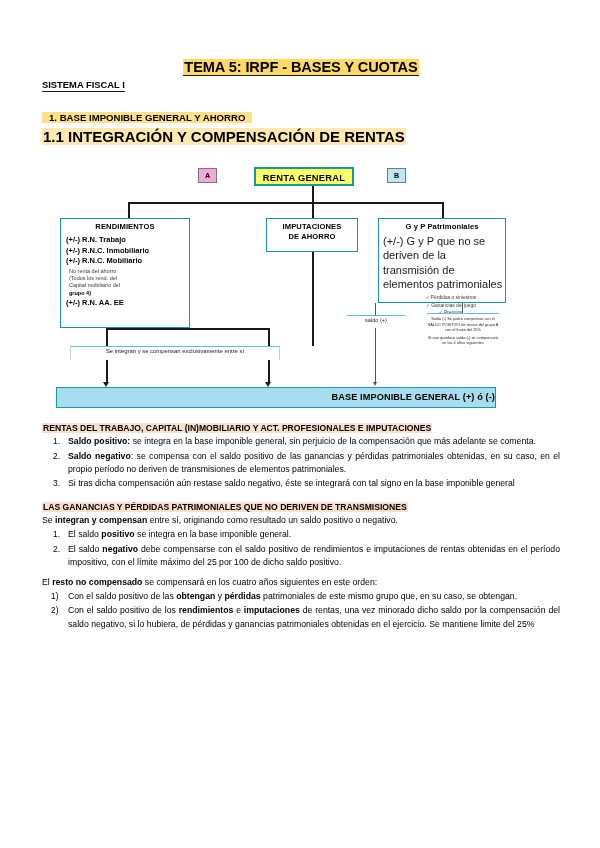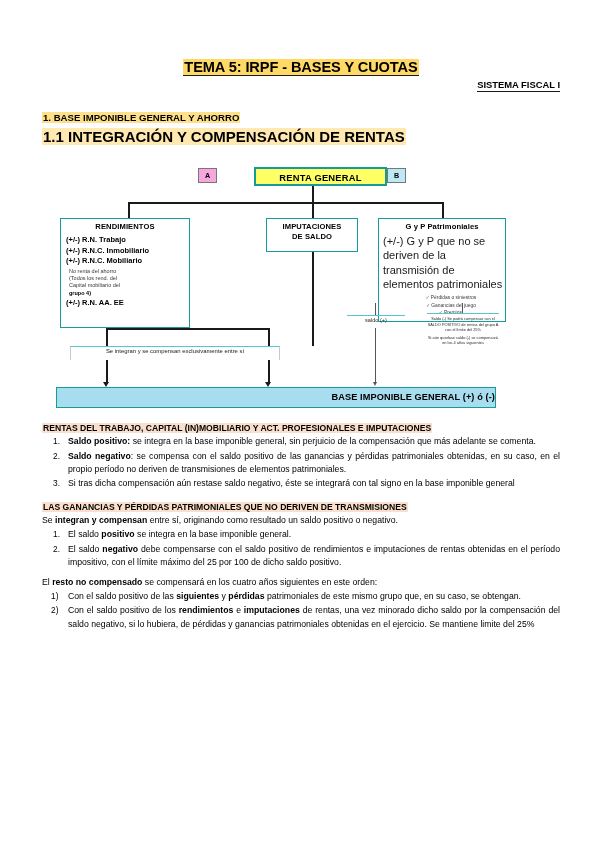--- a/index.html
+++ b/index.html
@@ -33,37 +33,37 @@
     letter-spacing: -0.1px;
     margin: 0 0 1px 0;
     line-height: 1.25;
   }
   .doc-title .hl {
     background: #ffd966;
     border-bottom: 1.4px solid #1a1a1a;
     padding: 0 1px;
   }
   .doc-subtitle {
-    text-align: right;
+    text-align: left;
     font-size: 9.4px;
     font-weight: bold;
     margin: 3px 0 0 0;
   }
   .doc-subtitle .ul {
     border-bottom: 1.1px solid #1a1a1a;
     padding-bottom: 0.5px;
   }
 
   .sec-h1 {
     font-size: 9.6px;
     font-weight: bold;
     margin: 22px 0 0 0;
     line-height: 1.35;
   }
-  .sec-h1 .hl { background: #ffe08a; padding: 0 1px; }
+  .sec-h1 .hl { background: #ffe08a; padding: 0 7px; }
   .sec-h2 {
     font-size: 15px;
     font-weight: bold;
     margin: 2px 0 0 0;
     line-height: 1.35;
   }
   .sec-h2 .hl { background: #ffe9b0; padding: 0 1px; }
 
   
   .diagram {
@@ -262,21 +262,21 @@
   <div class="sec-h2">
     <span class="hl">1.1 INTEGRACIÓN Y COMPENSACIÓN DE RENTAS</span>
   </div>
 
   <div class="diagram">
 
     <div class="dg tag tag-a" style="left:156px; top:5px; width:19px;">A</div>
 
     <div class="dg tag tag-b" style="left:345px; top:5px; width:19px;">B</div>
 
-    <div class="dg renta-general" style="left:212px; top:4px; width:133px; height:19px;">RENTA GENERAL</div>
+    <div class="dg renta-general" style="left:212px; top:4px; width:100px; height:19px;">RENTA GENERAL</div>
 
     <div class="dg ln ln-v" style="left:270px; top:23px; height:17px;"></div>
 
     <div class="dg ln ln-h" style="left:86px; top:39px; width:315px;"></div>
 
     <div class="dg ln ln-v" style="left:86px; top:39px; height:16px;"></div>
     <div class="dg ln ln-v" style="left:270px; top:39px; height:16px;"></div>
     <div class="dg ln ln-v" style="left:400px; top:39px; height:16px;"></div>
 
     <div class="dg node" style="left:18px; top:55px; width:130px; height:110px;">
@@ -290,24 +290,24 @@
           <div>(Todos los rend. del</div>
           <div>Capital mobiliario del</div>
           <div style="font-weight:bold;color:#000">grupo 4)</div>
         </div>
         <div>(+/-) R.N. AA. EE</div>
       </div>
     </div>
 
     <div class="dg node" style="left:224px; top:55px; width:92px; height:34px;">
       <div class="node-title">IMPUTACIONES</div>
-      <div class="node-title" style="padding-top:0">DE SALDO</div>
-    </div>
-
-    <div class="dg node" style="left:336px; top:55px; width:128px; height:104px;">
+      <div class="node-title" style="padding-top:0">DE AHORRO</div>
+    </div>
+
+    <div class="dg node" style="left:336px; top:55px; width:128px; height:85px;">
       <div class="node-title">G y P Patrimoniales</div>
       <div class="gp-body">(+/-) G y P que no se deriven de la transmisión de elementos patrimoniales</div>
       <div class="gp-bullets">
         <div>Pérdidas o siniestros</div>
         <div>Ganancias del juego</div>
         <div>Premios.</div>
       </div>
     </div>
 
     <div class="dg ln ln-v" style="left:64px; top:165px; height:18px;"></div>
@@ -354,18 +354,18 @@
     </div>
     <div class="lead"><span>Se </span><b>integran y compensan</b><span> entre sí, originando como resultado un saldo positivo o negativo.</span></div>
     <ol class="num">
       <li><span>El saldo </span><b>positivo</b><span> se integra en la base imponible general.</span></li>
       <li><span>El saldo </span><b>negativo</b><span> debe compensarse con el saldo positivo de rendimientos e imputaciones de rentas obtenidas en el período impositivo, con el límite máximo del 25 por 100 de dicho saldo positivo.</span></li>
     </ol>
 
     <div class="lead blk-tight"><span>El </span><b>resto no compensado</b><span> se compensará en los cuatro años siguientes en este orden:</span></div>
 
     <ol class="paren">
-      <li><span>Con el saldo positivo de las </span><b>siguientes</b><span> y </span><b>pérdidas</b><span> patrimoniales de este mismo grupo que, en su caso, se obtengan.</span></li>
+      <li><span>Con el saldo positivo de las </span><b>obtengan</b><span> y </span><b>pérdidas</b><span> patrimoniales de este mismo grupo que, en su caso, se obtengan.</span></li>
       <li><span>Con el saldo positivo de los </span><b>rendimientos</b><span> e </span><b>imputaciones</b><span> de rentas, una vez minorado dicho saldo por la compensación del saldo negativo, si lo hubiera, de pérdidas y ganancias patrimoniales obtenidas en el ejercicio. Se mantiene limite del 25%</span></li>
     </ol>
   </div>
 
 </div>
 
 </body></html>

